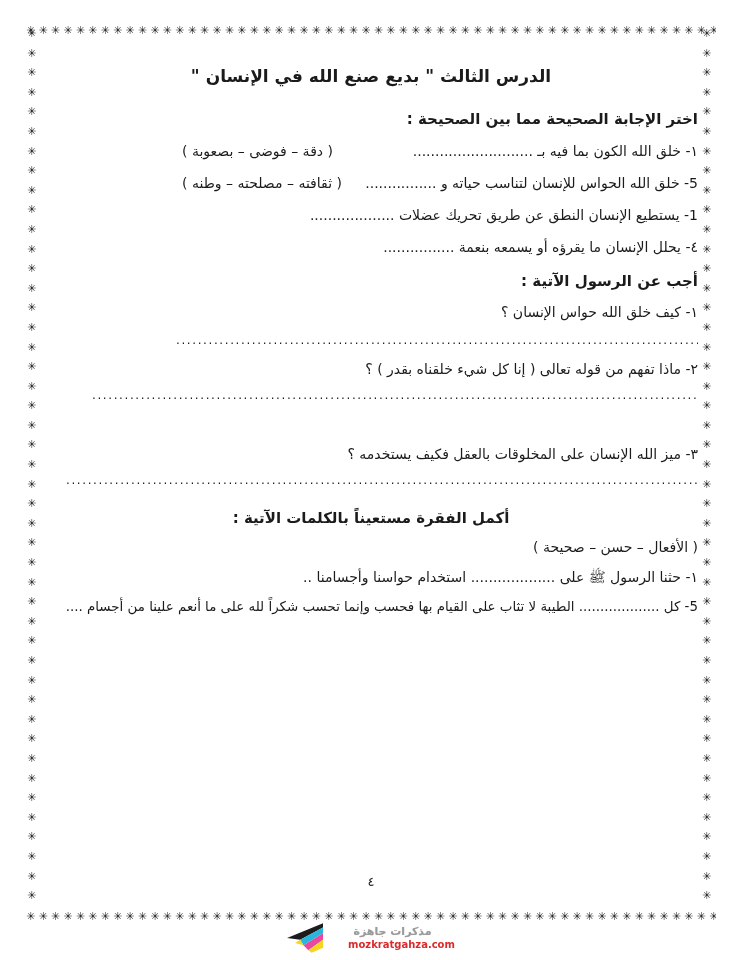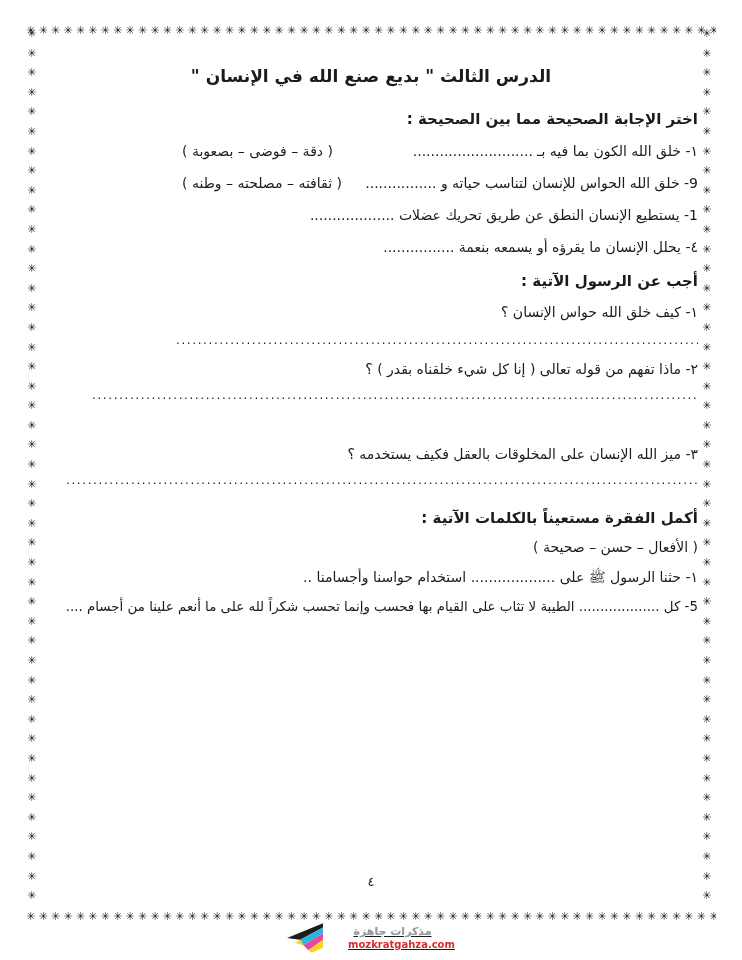--- a/index.html
+++ b/index.html
@@ -44,33 +44,32 @@
   .answer-line{
     height:16px;overflow:hidden;white-space:nowrap;
     font-size:12px;letter-spacing:1.6px;color:#1b1b1b;
     margin:6px 0 10px 0;direction:ltr;
   }
   .al-1{margin-left:132px;margin-top:10px;}
   .al-2{margin-left:48px;}
   .al-3{margin-left:22px;}
   .gap-before{margin-top:40px;}
   .sec2{margin-top:14px;}
-  .sec3{margin-top:20px;}
+  .sec3{margin-top:20px;text-align:center;}
   .word-bank{margin-bottom:12px;}
   .fill-long{font-size:13.4px;}
 
   .page-number{
     position:absolute;top:874px;left:0;width:100%;
     text-align:center;font-size:13px;color:#1b1b1b;
   }
   .footer-brand{
     position:absolute;top:922px;left:50%;transform:translateX(-50%);
     display:flex;align-items:center;gap:7px;direction:ltr;background:#fff;
     padding:1px 6px;
-    text-decoration:underline;
   }
   .brand-text{display:flex;flex-direction:column;align-items:center;line-height:1.15;}
   .brand-ar{
     direction:rtl;font-size:11px;font-weight:bold;color:#9a9a9a;
     text-shadow:0 0 1px #cfcfcf;
   }
   .brand-url{font-size:10px;font-weight:bold;margin-left:18px;}
 </style>
 </head>
 <body>
@@ -86,21 +85,21 @@
 
     <div class="title">الدرس الثالث " بديع صنع الله في الإنسان "</div>
 
     <div class="section-header">اختر الإجابة الصحيحة مما بين الصحيحة :</div>
 
     <div class="mcq-row">
       <span class="q">١- خلق الله الكون بما فيه بـ  ...........................</span>
       <span class="choices">( دقة – فوضى – بصعوبة )</span>
     </div>
     <div class="mcq-row">
-      <span class="q">9- خلق الله الحواس للإنسان لتناسب حياته و ................</span>
+      <span class="q">5- خلق الله الحواس للإنسان لتناسب حياته و ................</span>
       <span class="choices">( ثقافته – مصلحته – وطنه )</span>
     </div>
     <div class="mcq-row">
       <span class="q">1- يستطيع الإنسان النطق عن طريق تحريك عضلات ...................</span>
     </div>
     <div class="mcq-row">
       <span class="q">٤- يحلل الإنسان ما يقرؤه أو يسمعه بنعمة ................</span>
     </div>
 
     <div class="section-header sec2">أجب عن الرسول الآتية :</div>

